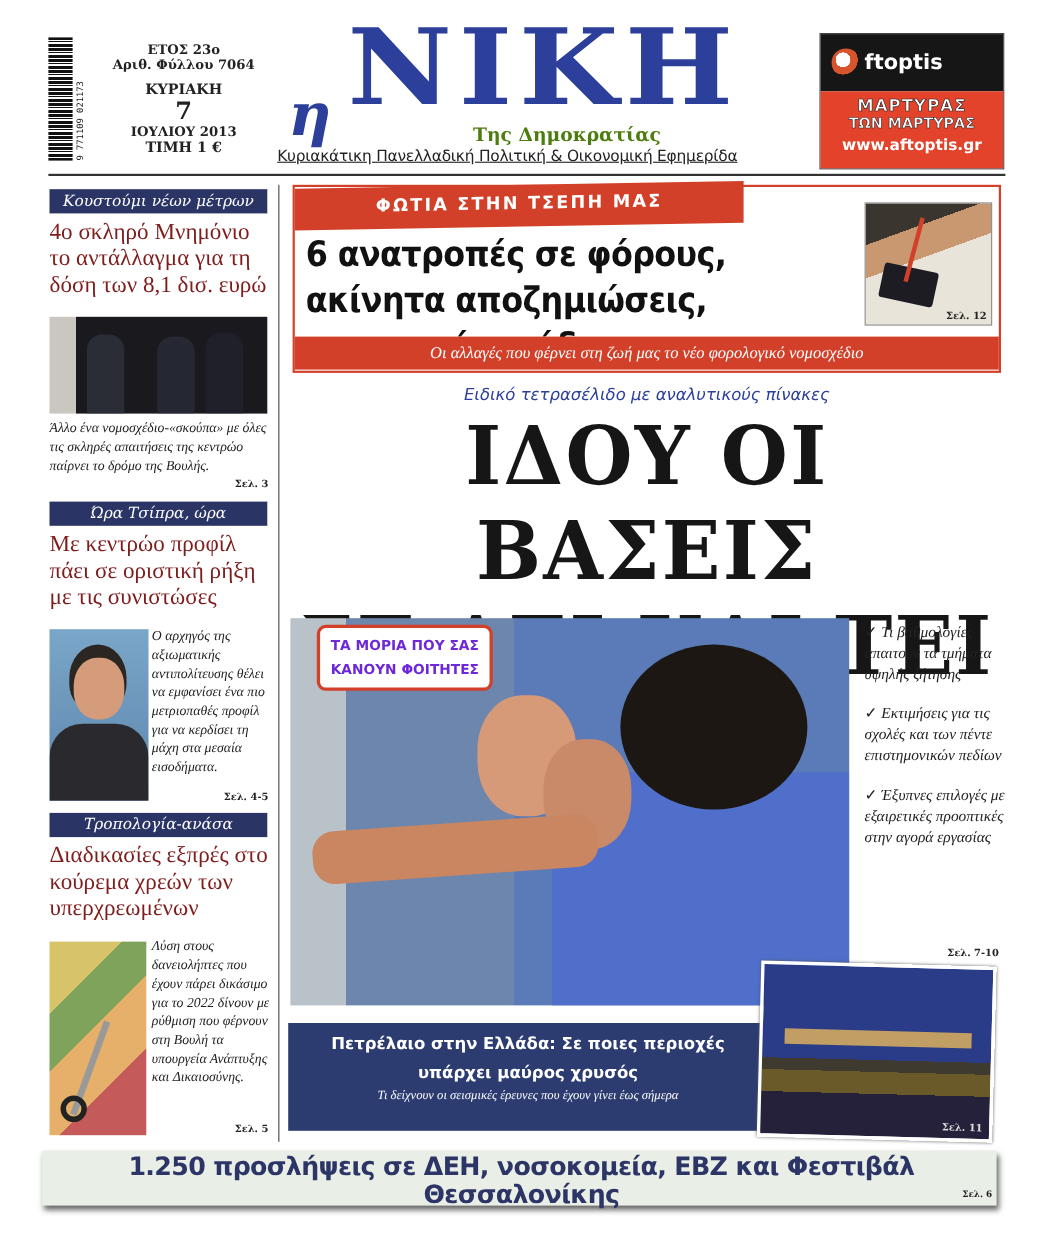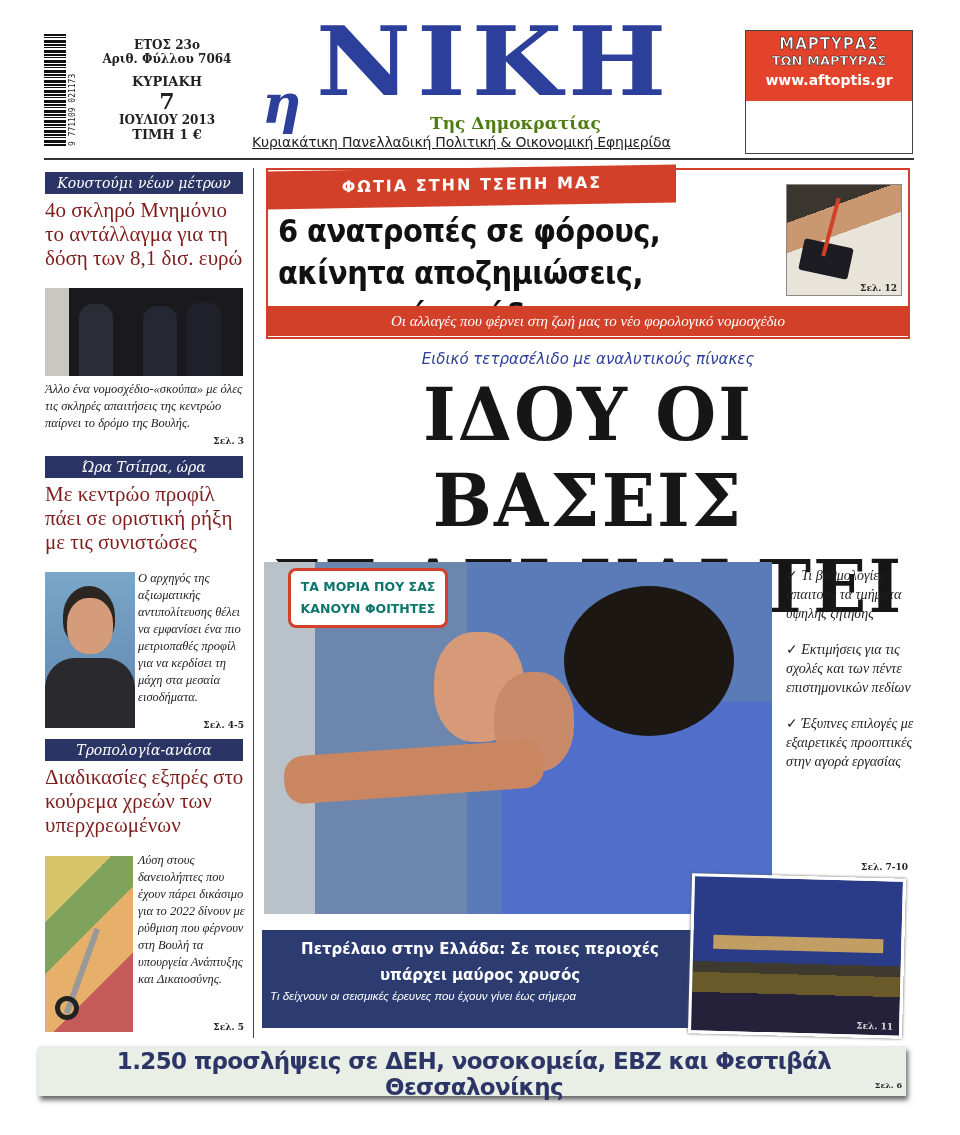--- a/index.html
+++ b/index.html
@@ -57,30 +57,30 @@
 
   .sub-blue { left: 266px; top: 350px; width: 644px; text-align: center; font-family: "DejaVu Sans", sans-serif; font-style: italic; font-weight: normal; font-size: 15px; color: #2c3f9a; }
   .bighead { left: 266px; top: 372px; width: 644px; text-align: center; font-family: "DejaVu Serif", serif; font-weight: bold; font-size: 70px; line-height: 82px; color: #161616; letter-spacing: 2px; transform: scaleY(1.05); transform-origin: top center; }
 
   .mainphoto { left: 264px; top: 562px; width: 508px; height: 352px; background: linear-gradient(90deg, #b8c2c8 0 10%, #6d86ad 10% 40%, #5a7bb8 40% 100%); }
   .mainphoto .shirt { position: absolute; right: 0; top: 140px; width: 270px; height: 212px; background: #4f6fcb; border-radius: 60px 0 0 0; }
   .mainphoto .hair { position: absolute; left: 300px; top: 24px; width: 170px; height: 150px; background: #1c1712; border-radius: 50%; }
   .mainphoto .face1 { position: absolute; left: 170px; top: 70px; width: 90px; height: 110px; background: #d69a79; border-radius: 45%; }
   .mainphoto .face2 { position: absolute; left: 230px; top: 110px; width: 80px; height: 100px; background: #c98a6a; border-radius: 45%; }
   .mainphoto .arm { position: absolute; left: 20px; top: 186px; width: 260px; height: 48px; background: #c98661; border-radius: 20px; transform: rotate(-4deg); }
-  .mainphoto .tag { position: absolute; left: 24px; top: 6px; width: 160px; height: 60px; background: #fff; border: 3px solid #d2402a; border-radius: 8px; color: #0f766e; font-family: "DejaVu Sans", sans-serif; font-weight: bold; font-size: 12.5px; text-align: center; line-height: 22px; padding-top: 5px; }
+  .mainphoto .tag { position: absolute; left: 24px; top: 6px; width: 160px; height: 60px; background: #fff; border: 3px solid #d2402a; border-radius: 8px; color: #6d28d9; font-family: "DejaVu Sans", sans-serif; font-weight: bold; font-size: 12.5px; text-align: center; line-height: 22px; padding-top: 5px; }
 
   .bullets { left: 786px; top: 566px; width: 130px; font-family: "Liberation Serif", serif; font-style: italic; font-size: 14px; line-height: 19px; color: #222; }
   .bullets .b { margin-bottom: 17px; }
   .bullets .b::before { content: "✓ "; font-style: normal; }
   .sel-710 { left: 830px; top: 862px; width: 78px; }
 
   .oilbox { left: 262px; top: 930px; width: 432px; height: 98px; background: #2c3c71; }
   .oilhead { left: 270px; top: 936px; width: 420px; text-align: center; color: #fff; font-family: "DejaVu Sans", sans-serif; font-weight: bold; font-size: 15px; line-height: 26px; }
-  .oilsub { left: 270px; top: 990px; width: 420px; color: #fff; font-family: Liberation Sans, sans-serif; font-style: italic; font-size: 11.5px; }
+  .oilsub { left: 270px; top: 990px; width: 420px; text-align: center; color: #fff; font-family: Liberation Serif, serif; font-style: italic; font-size: 11.5px; }
   .oilphoto { left: 690px; top: 876px; width: 214px; height: 160px; border: 3px solid #fff; box-shadow: 0 0 3px #555; background: linear-gradient(#2a3b88 0 55%, #3f3a30 55% 62%, #6a5a2a 62% 75%, #25213a 75% 100%); transform: rotate(1.5deg); }
   .oilphoto .rig { position: absolute; left: 20px; top: 58px; width: 170px; height: 14px; background: #e7b85a; opacity: 0.8; }
   .oilphoto .s { position: absolute; right: 6px; bottom: 4px; color: #ddd; font-family: "DejaVu Serif", serif; font-weight: bold; font-size: 9px; }
 
   .bottombar { left: 38px; top: 1046px; width: 868px; height: 50px; background: #e9eee6; box-shadow: 2px 4px 5px #666; }
   .bottomhead { left: 44px; top: 1048px; width: 860px; text-align: center; font-family: "DejaVu Sans", sans-serif; font-weight: bold; font-size: 23px; color: #2c3566; letter-spacing: -0.6px; }
   .bottomsel { left: 860px; top: 1080px; width: 42px; font-size: 8px; }
 </style>
 </head>
 <body>
@@ -98,20 +98,24 @@
   <div class="month">ΙΟΥΛΙΟΥ 2013</div>
   <div class="price">ΤΙΜΗ 1 €</div>
 </div>
 
 <div class="abs logo-eta">η</div>
 <div class="abs logo-main">ΝΙΚΗ</div>
 <div class="abs logo-sub">Της Δημοκρατίας</div>
 <div class="abs logo-tag">Κυριακάτικη Πανελλαδική Πολιτική &amp; Οικονομική Εφημερίδα</div>
 
 <div class="abs ad">
+  <div class="top">
+    <span class="eye"></span>
+    <span class="brand">ftoptis</span>
+  </div>
   <div class="bottom">
     <div class="t1">ΜΑΡΤΥΡΑΣ</div>
     <div class="t2">ΤΩΝ ΜΑΡΤΥΡΑΣ</div>
     <div class="url">www.aftoptis.gr</div>
   </div>
 </div>
 
 <div class="abs rule-top"></div>
 <div class="abs col-rule"></div>
 

